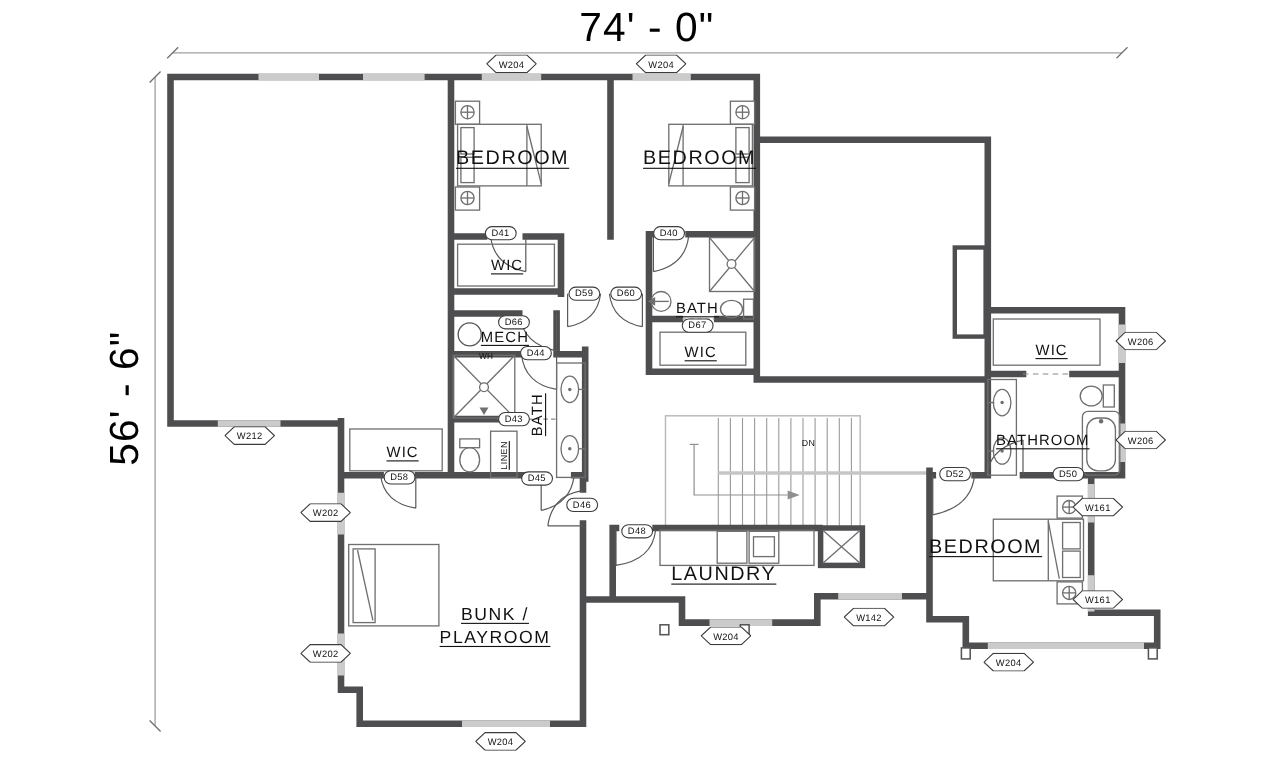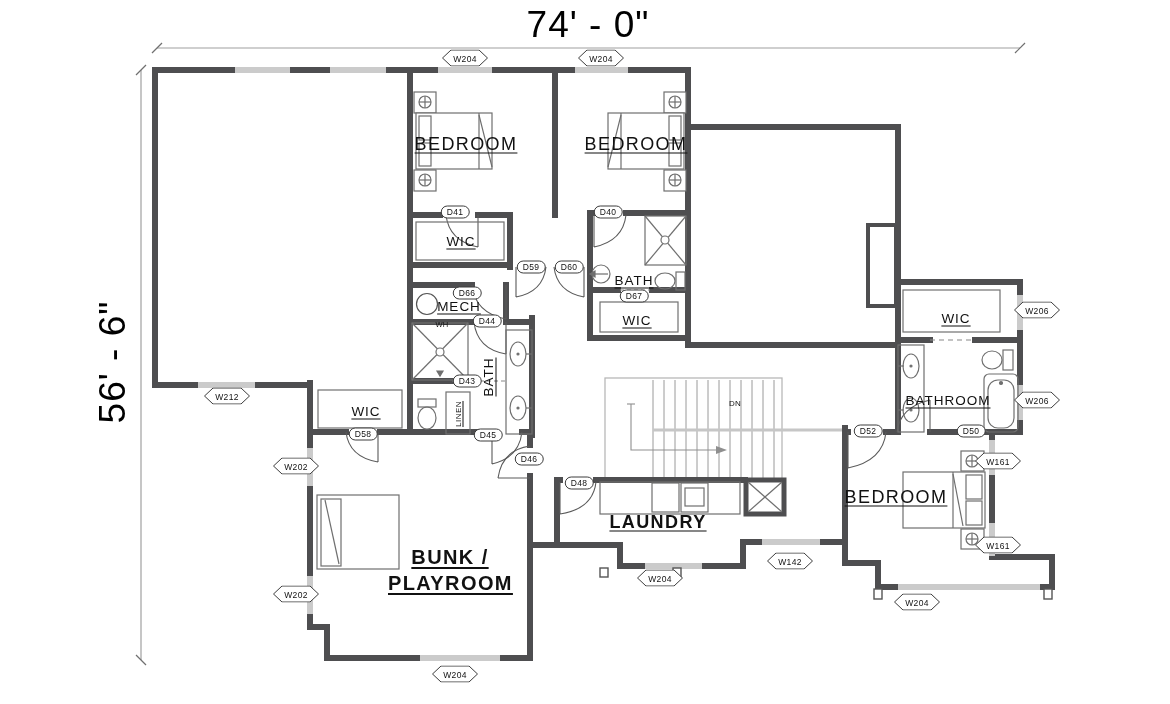--- a/index.html
+++ b/index.html
@@ -259,22 +259,22 @@
   <div class="lbl sm" style="left:461px; top:241px;">WIC</div>
   <div class="lbl sm" style="left:634px; top:280px;">BATH</div>
   <div class="lbl sm" style="left:637px; top:320px;">WIC</div>
   <div class="lbl sm" style="left:459px; top:306px;">MECH</div>
   <div class="lbl sm vert" style="left:488px; top:377px;">BATH</div>
   <div class="lbl tiny vert" style="left:458px; top:414px;">LINEN</div>
   <div class="lbl sm" style="left:366px; top:411px;">WIC</div>
   <div class="lbl sm" style="left:956px; top:318px;">WIC</div>
   <div class="lbl sm" style="left:948px; top:400px;">BATHROOM</div>
   <div class="lbl" style="left:896px; top:497px;">BEDROOM</div>
-  <div class="lbl" style="left:658px; top:522px;font-weight:bold;">LAUNDRY</div>
-  <div class="lbl wrap" style="left:450px; top:570px; font-size:20px;font-weight:bold;">BUNK / PLAYROOM</div>
+  <div class="lbl" style="left:658px; top:522px;">LAUNDRY</div>
+  <div class="lbl wrap" style="left:450px; top:570px; font-size:16px;">BUNK / PLAYROOM</div>
   <div class="plain" style="left:442px; top:304px; font-size:7.5px;margin-top:20px;">WH</div>
   <div class="plain" style="left:735px; top:403px;">DN</div>
 
   <div class="dtag" style="left:455px; top:212px;">D41</div>
   <div class="dtag" style="left:608px; top:212px;">D40</div>
   <div class="dtag" style="left:531px; top:267px;">D59</div>
   <div class="dtag" style="left:569px; top:267px;">D60</div>
   <div class="dtag" style="left:467px; top:293px;">D66</div>
   <div class="dtag" style="left:487px; top:321px;">D44</div>
   <div class="dtag" style="left:467px; top:381px;">D43</div>

